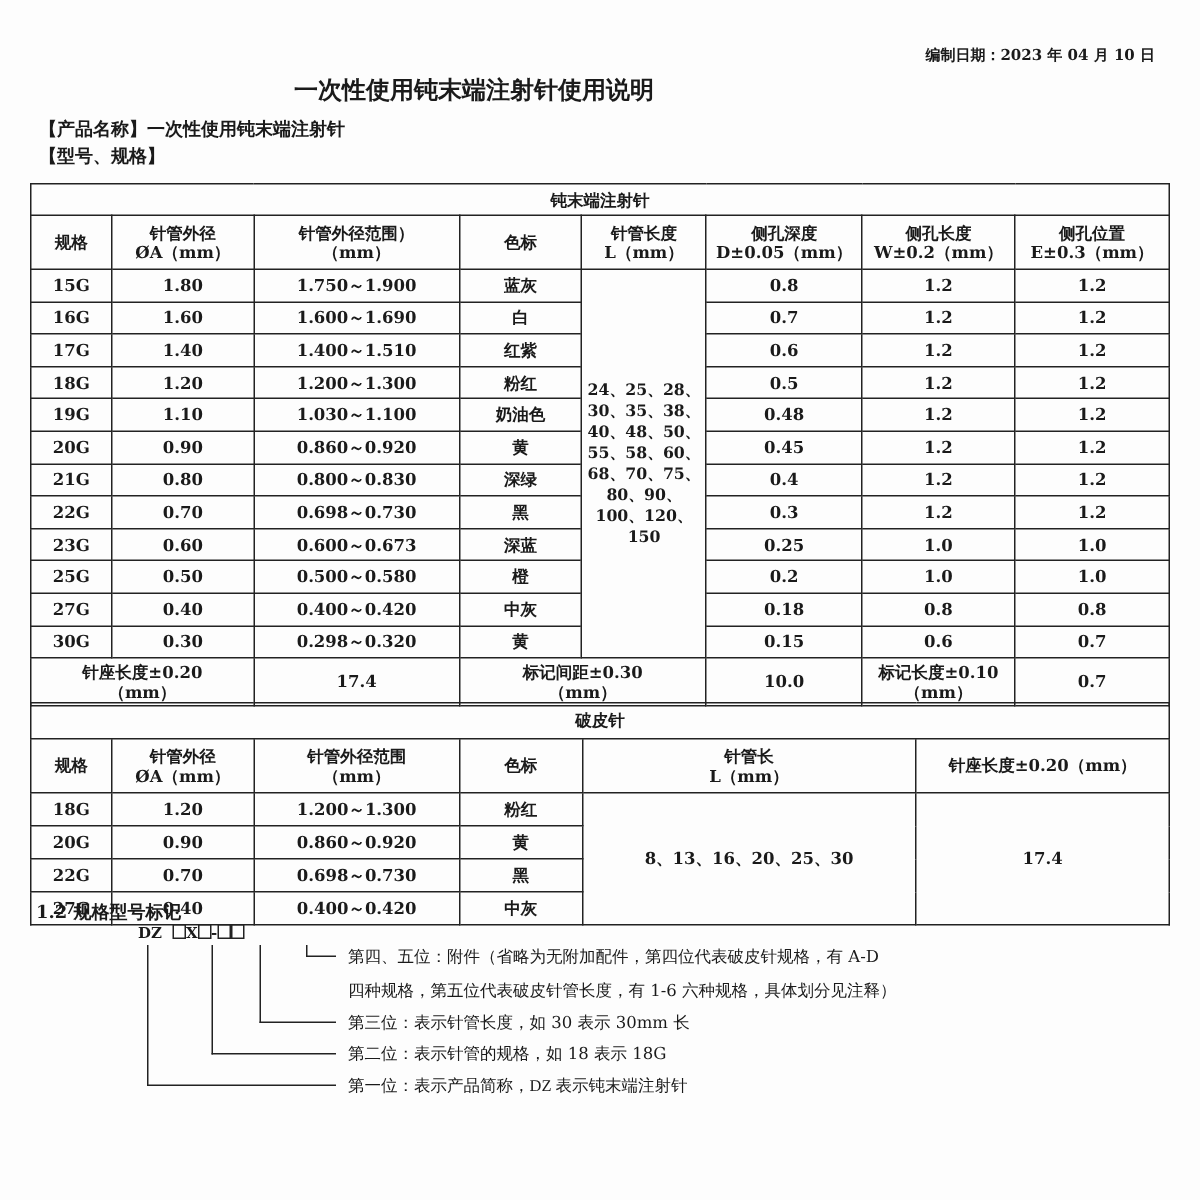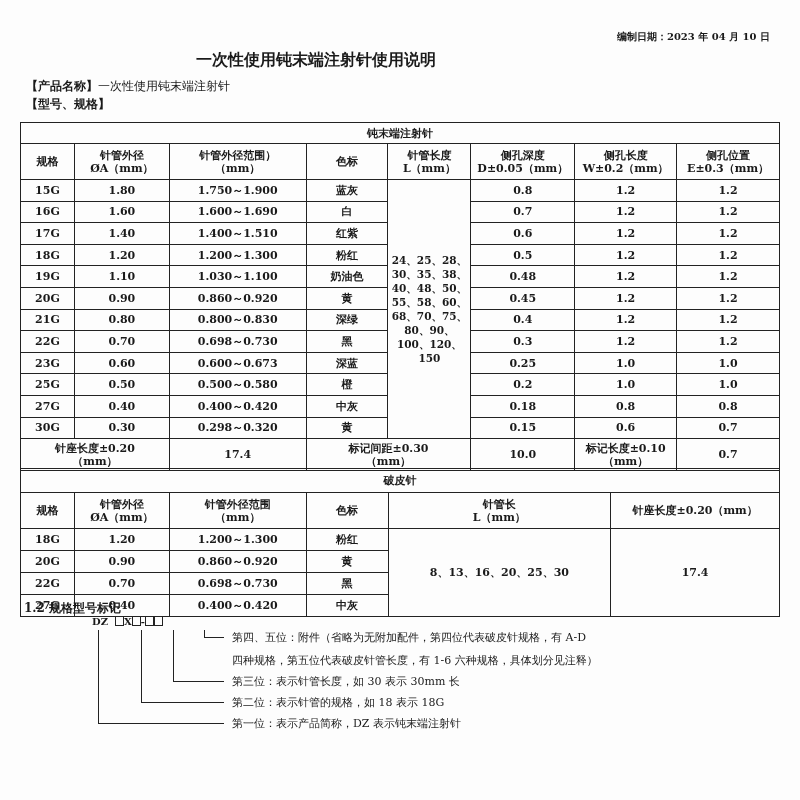--- a/index.html
+++ b/index.html
@@ -14,21 +14,21 @@
     position: absolute; top: 30px; right: 30px;
     font-size: 10px; font-weight: bold;
   }
   .title {
     position: absolute; top: 50px; left: 0; width: 632px;
     text-align: center; font-size: 16px; font-weight: bold;
   }
   .label-line {
     position: absolute; left: 26px; font-size: 12px; font-weight: bold;
   }
-  .label-line .plain { font-weight: normal; margin-top: 16px; }
+  .label-line .plain { font-weight: bold; margin-top: 16px; }
   table {
     border-collapse: collapse;
     position: absolute;
     left: 20px; width: 760px;
     font-size: 11px;
   }
   td, th {
     border: 1.5px solid #222;
     text-align: center; vertical-align: middle;
     font-weight: bold;
@@ -274,16 +274,16 @@
 
 <div class="brk" style="left:204px; top:630px; width:20px; height:8px;"></div>
 <div class="brk" style="left:173px; top:630px; width:51px; height:52px;"></div>
 <div class="brk" style="left:141px; top:630px; width:83px; height:73px;"></div>
 <div class="brk" style="left:98px; top:630px; width:126px; height:94px;"></div>
 
 <div class="desc" style="left:232px; top:631px;">第四、五位：附件（省略为无附加配件，第四位代表破皮针规格，有 A-D</div>
 <div class="desc" style="left:232px; top:654px;">四种规格，第五位代表破皮针管长度，有 1-6 六种规格，具体划分见注释）</div>
 <div class="desc" style="left:232px; top:675px;">第三位：表示针管长度，如 30 表示 30mm 长</div>
 <div class="desc" style="left:232px; top:696px;">第二位：表示针管的规格，如 18 表示 18G</div>
-<div class="desc" style="left:232px; top:717px;">第一位：表示产品简称，DZ 表示钝末端注射针</div>
+<div class="desc" style="left:232px; top:717px;font-family:Liberation Serif, serif;">第一位：表示产品简称，DZ 表示钝末端注射针</div>
 
 <div class="note">
 </div>
 
 </body></html>

